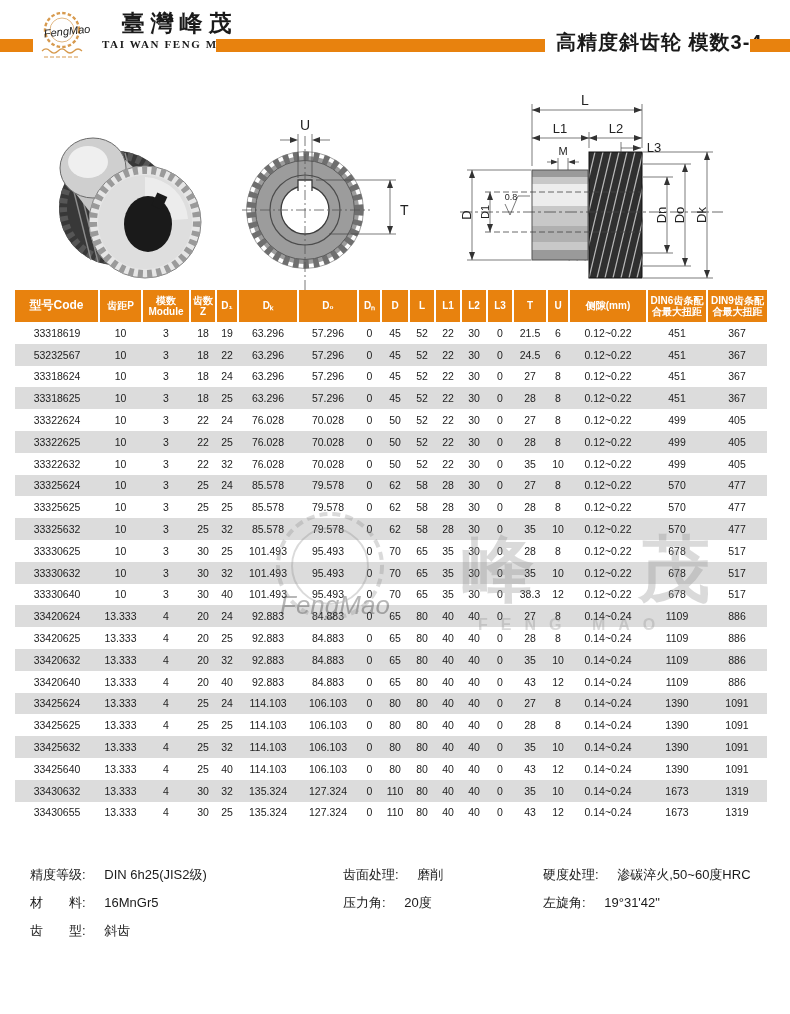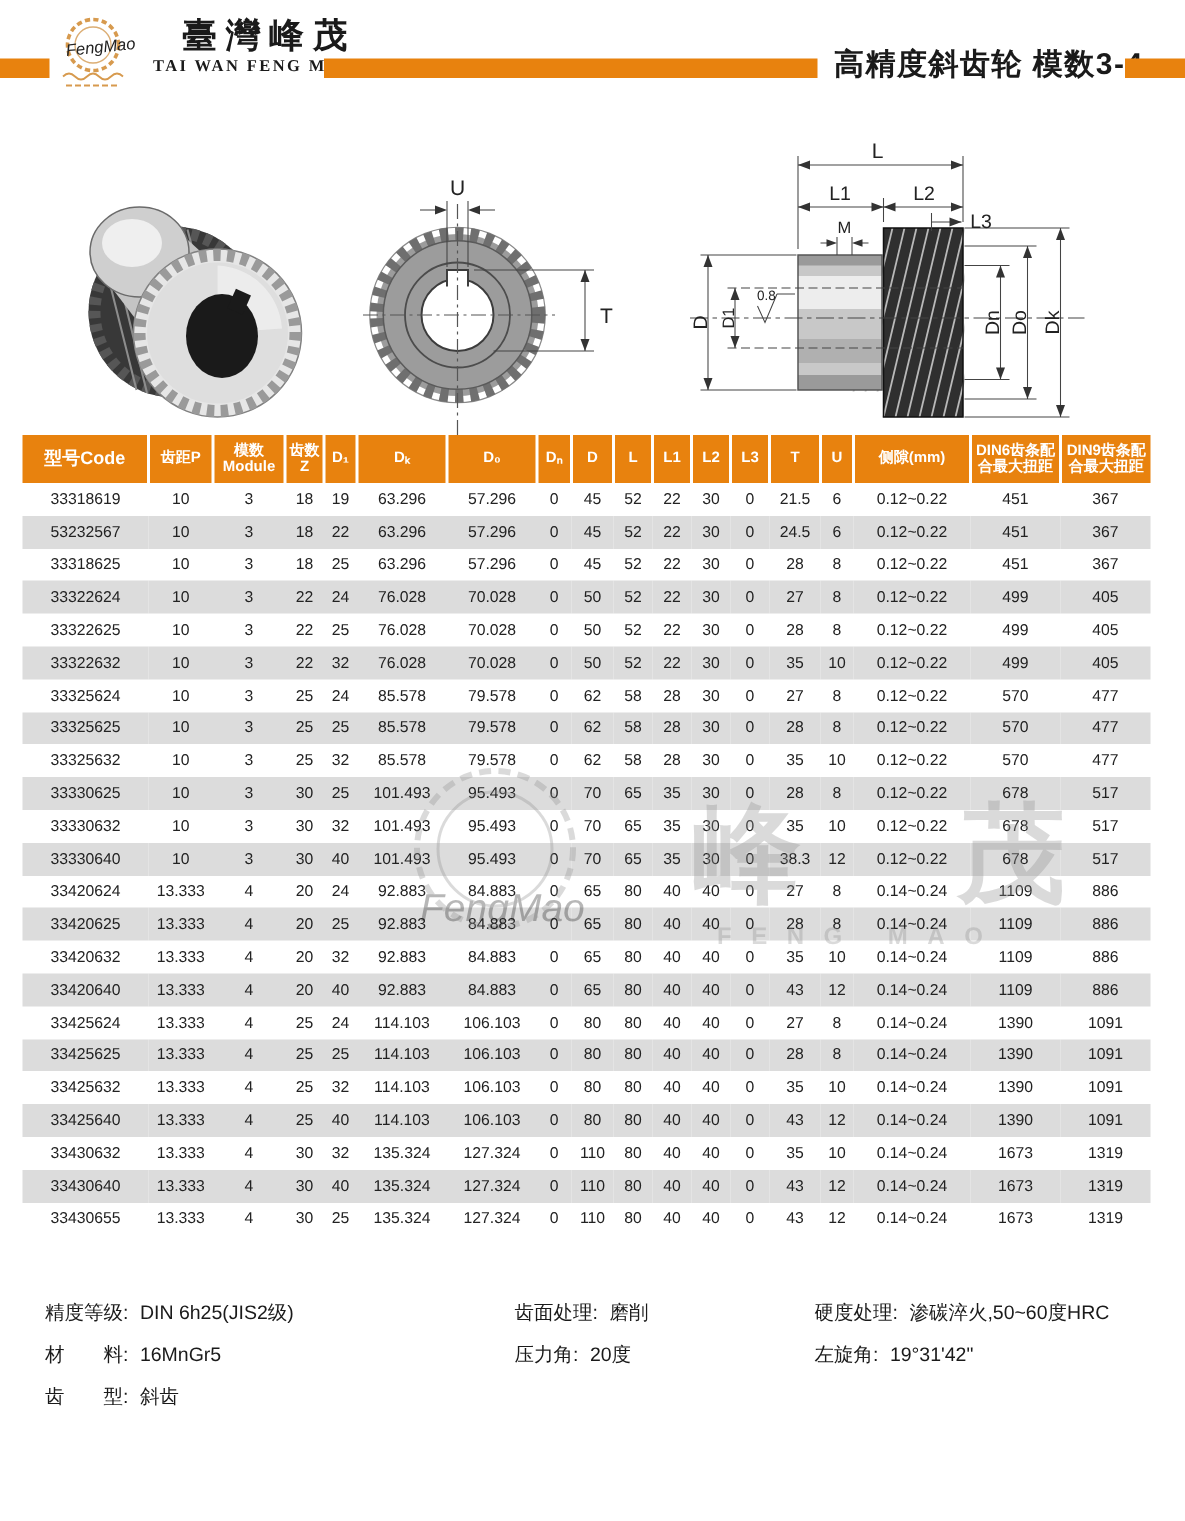--- a/index.html
+++ b/index.html
@@ -26,21 +26,21 @@
   #spec-table tbody tr:nth-child(even){background:#DCDCDC;}
   
   #watermark{position:absolute;left:250px;top:496px;width:470px;height:165px;opacity:.32;pointer-events:none;color:#8f8f8f;z-index:5;}
   #wm-cn{position:absolute;left:212px;top:26px;font-family:Liberation Sans, sans-serif;
          font-size:72px;font-weight:bold;letter-spacing:42px;white-space:nowrap;}
   #wm-en{position:absolute;left:228px;top:120px;font-size:16px;font-weight:bold;letter-spacing:13px;white-space:nowrap;}
   
   .fcol{position:absolute;top:866px;font-size:13px;}
   .frow{margin-bottom:11px;line-height:17px;}
   .flabel{display:inline-block;}
-  .fvalue{display:inline-block;margin-left:4px;}
+  .fvalue{display:inline-block;margin-left:15px;}
   #fcol1{left:30px;} #fcol2{left:343px;} #fcol3{left:543px;}
 </style>
 </head>
 <body>
 
 <div id="page">
 
   <div id="bar-left" class="bar"></div>
   <svg id="logo" width="66" height="56" viewBox="0 0 66 56">
     <circle cx="28" cy="24" r="17" fill="none" stroke="#d79a4e" stroke-width="2.4" stroke-dasharray="3.5,2.2"></circle>
@@ -279,20 +279,40 @@
           <td>22</td>
           <td>30</td>
           <td>0</td>
           <td>24.5</td>
           <td>6</td>
           <td>0.12~0.22</td>
           <td>451</td>
           <td>367</td>
         </tr>
         <tr>
+          <td>33318624</td>
+          <td>10</td>
+          <td>3</td>
+          <td>18</td>
+          <td>24</td>
+          <td>63.296</td>
+          <td>57.296</td>
+          <td>0</td>
+          <td>45</td>
+          <td>52</td>
+          <td>22</td>
+          <td>30</td>
+          <td>0</td>
+          <td>27</td>
+          <td>8</td>
+          <td>0.12~0.22</td>
+          <td>451</td>
+          <td>367</td>
+        </tr>
+        <tr>
           <td>33318625</td>
           <td>10</td>
           <td>3</td>
           <td>18</td>
           <td>25</td>
           <td>63.296</td>
           <td>57.296</td>
           <td>0</td>
           <td>45</td>
           <td>52</td>
@@ -654,40 +674,20 @@
           <td>135.324</td>
           <td>127.324</td>
           <td>0</td>
           <td>110</td>
           <td>80</td>
           <td>40</td>
           <td>40</td>
           <td>0</td>
           <td>35</td>
           <td>10</td>
-          <td>0.14~0.24</td>
-          <td>1673</td>
-          <td>1319</td>
-        </tr>
-        <tr>
-          <td>33430640</td>
-          <td>13.333</td>
-          <td>4</td>
-          <td>30</td>
-          <td>40</td>
-          <td>135.324</td>
-          <td>127.324</td>
-          <td>0</td>
-          <td>110</td>
-          <td>80</td>
-          <td>40</td>
-          <td>40</td>
-          <td>0</td>
-          <td>43</td>
-          <td>12</td>
           <td>0.14~0.24</td>
           <td>1673</td>
           <td>1319</td>
         </tr>
         <tr>
           <td>33430655</td>
           <td>13.333</td>
           <td>4</td>
           <td>30</td>
           <td>25</td>

